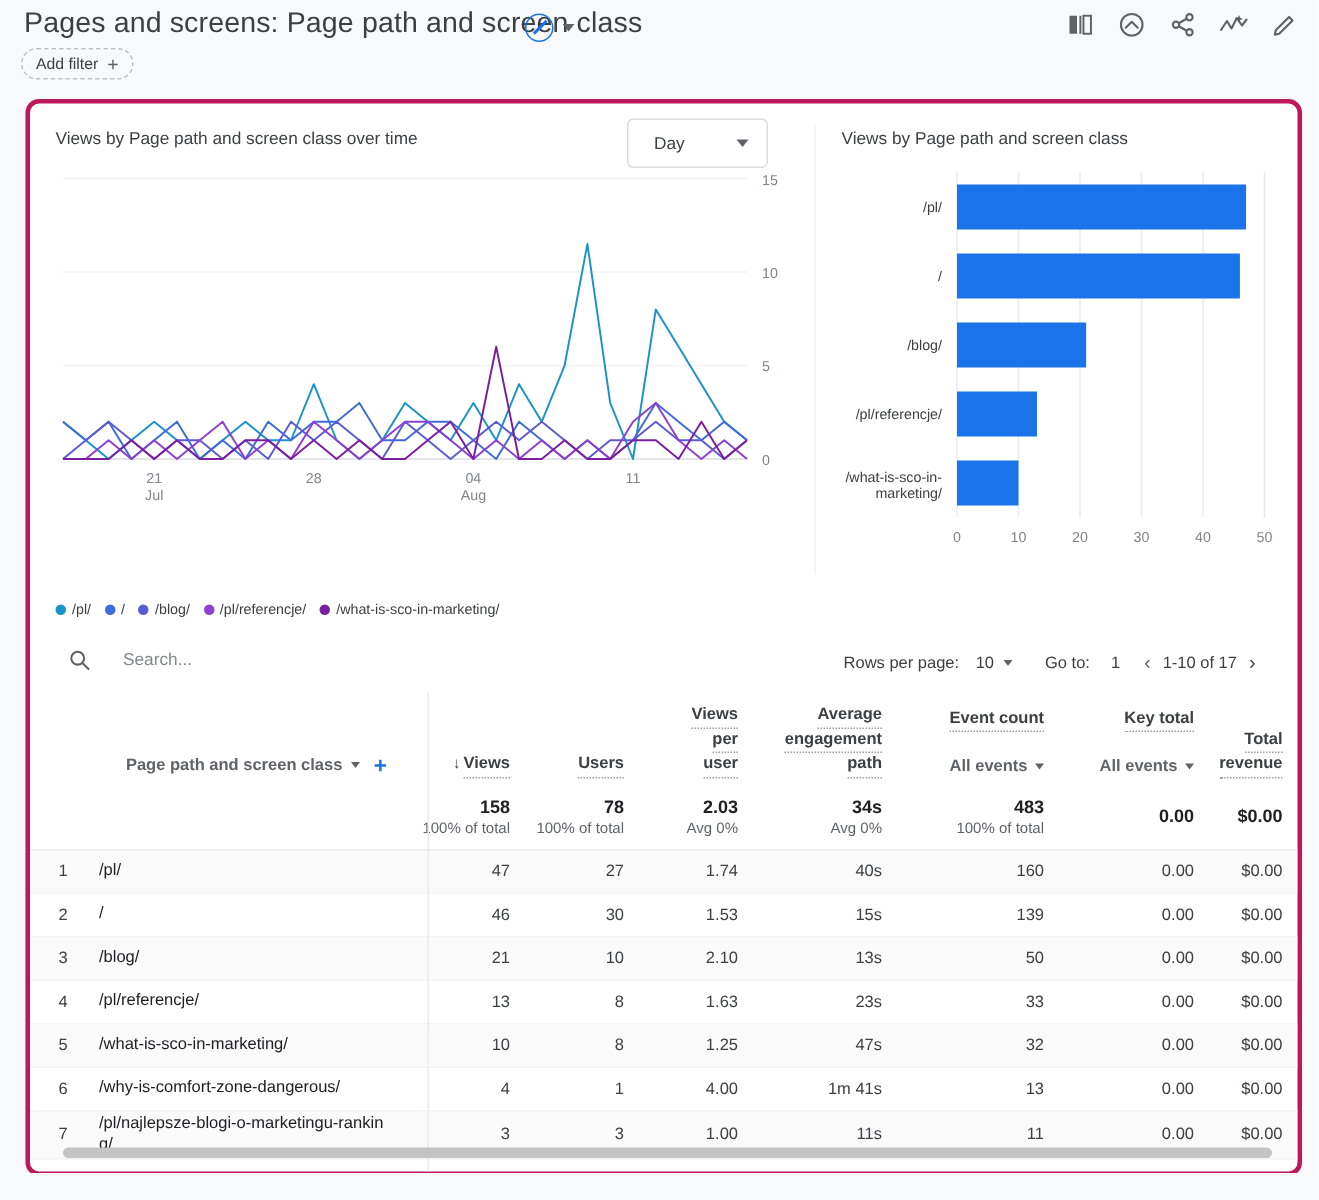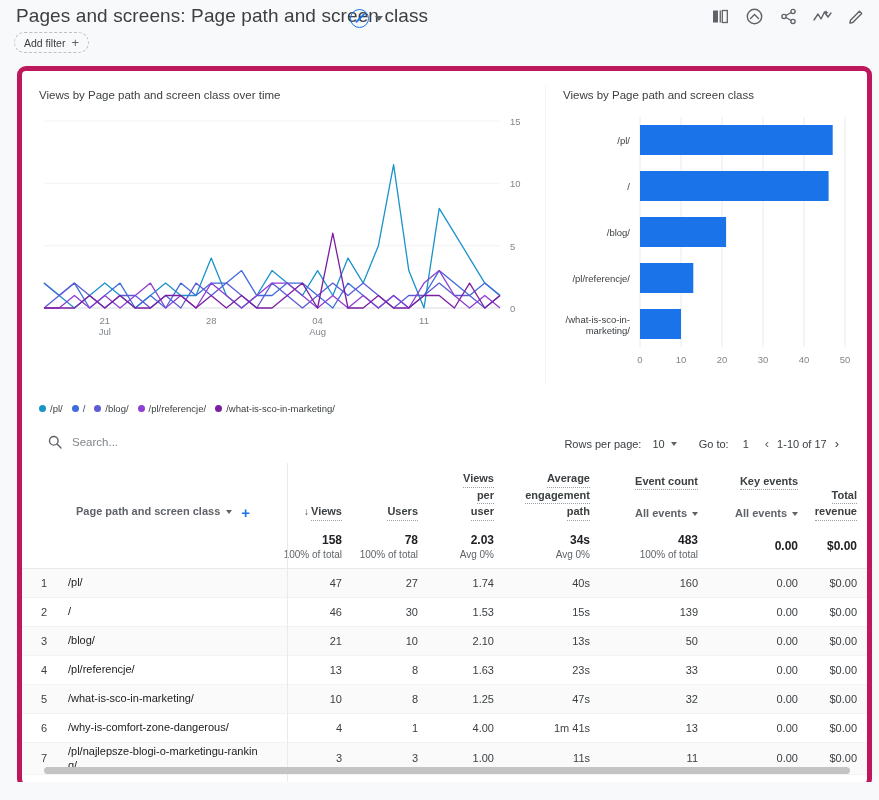--- a/index.html
+++ b/index.html
@@ -41,21 +41,21 @@
   .add-filter .plus { font-size:13px; color:#5f6368; line-height:1; }
   .top-icons { position:absolute; right:12px; top:6px; display:flex; gap:13px; align-items:center; }
   .top-icons .ic { width:21px;height:21px; display:flex;align-items:center;justify-content:center; cursor:pointer; }
   .top-icons svg { display:block; }
 
   
   .card {
     position:absolute; left:17px; top:66px;
     width:845px; height:712px;
     background:#ffffff; border-radius:9px;
-    border:5px solid #be185d;
+    border:3px solid #be185d;
     box-shadow:0 1px 2px rgba(60,64,67,.08);
     overflow:hidden;
   }
   .chart-sep { position:absolute; left:523px; top:14px; width:1px; height:300px; background:#f1f3f4; }
 
   
   .lc-title { position:absolute; left:17px; top:18px; font-size:11.5px; color:#3c4043; }
   .day-select {
     position:absolute; left:398px; top:10px; width:92px; height:31px;
     border:1px solid #dadce0; border-radius:4px;
@@ -74,42 +74,42 @@
   }
   .legend .item { display:flex; align-items:center; gap:4px; }
   .legend .dot { width:7px;height:7px;border-radius:50%; display:inline-block; }
 
   
   .bc-title { position:absolute; left:541px; top:18px; font-size:11.5px; color:#3c4043; }
   .bc-wrap { position:absolute; left:528px; top:38px; width:317px; height:290px; }
 
   
   .tbl-top { position:absolute; left:0; top:356px; width:845px; height:36px; }
-  .search-box { position:absolute; left:26px; top:8px; display:flex; align-items:center; gap:10px;text-align:center; }
+  .search-box { position:absolute; left:26px; top:8px; display:flex; align-items:center; gap:22px;text-align:center; }
   .search-box .txt { font-size:11.5px; color:#80868b; }
   .rpp { position:absolute; right:28px; top:9px; display:flex; align-items:center; gap:0; font-size:11px; color:#3c4043; white-space:nowrap;}
   .rpp .lbl { color:#3c4043;text-align:right; }
   .rpp .val { margin-left:11px; }
   .rpp .car { margin-left:6px; width:0;height:0;border-left:3.5px solid transparent;border-right:3.5px solid transparent;border-top:4.5px solid #5f6368; }
   .rpp .goto { margin-left:22px; }
   .rpp .gval { margin-left:14px; }
   .rpp .arr { margin-left:16px; color:#5f6368; font-size:13px; }
   .rpp .range { margin-left:8px; }
   .rpp .arr2 { margin-left:8px; color:#3c4043; font-size:13px; }
 
   
   .tbl { position:absolute; left:0; top:392px; width:845px; }
   table { border-collapse:collapse; width:845px; table-layout:fixed; }
   col.c-rank{width:44px;} col.c-dim{width:206px;} col.c-views{width:80px;}
   col.c-users{width:76px;} col.c-vpu{width:76px;} col.c-aet{width:96px;}
   col.c-ec{width:108px;} col.c-ke{width:100px;} col.c-tr{width:59px;}
 
   thead th { vertical-align:bottom; padding:0; font-weight:bold; }
   .hd-cell { padding:8px 10px 6px 0; text-align:right; font-size:11px; color:#3c4043; line-height:1.32; }
-  .hd-dim { text-align:center; padding:10px 12px 6px 0; font-size:11px; color:#5f6368; white-space:nowrap; }
+  .hd-dim { text-align:right; padding:10px 12px 6px 0; font-size:11px; color:#5f6368; white-space:nowrap; }
   .hd-dim .car { display:inline-block; margin:0 2px 0 6px; width:0;height:0;
     border-left:3.5px solid transparent;border-right:3.5px solid transparent;border-top:4.5px solid #5f6368; vertical-align:middle;}
   .hd-dim .plus { color:#1a73e8; font-size:15px; margin-left:7px; vertical-align:middle; }
   .hd-underline { border-bottom:1px dotted #9aa0a6; display:inline-block; padding-bottom:1px; }
   .hd-sub { font-size:11px; color:#5f6368; display:block; margin-top:16px; }
   .hd-sub .car { display:inline-block; margin-left:5px; width:0;height:0;
     border-left:3.5px solid transparent;border-right:3.5px solid transparent;border-top:4.5px solid #5f6368; vertical-align:middle;}
   .sort-arrow { font-size:10px; color:#3c4043; margin-right:2px; }
 
   .tot-row td { padding:6px 10px 8px 0; text-align:right; border-bottom:1px solid #e8eaed; }
@@ -174,20 +174,24 @@
         </svg>
     </div>
   </div>
 </div>
 
 <div class="card">
 
   <div class="chart-sep"></div>
 
   <div class="lc-title">Views by Page path and screen class over time</div>
+  <div class="day-select">
+    <span class="lbl">Day</span>
+    <span class="car"></span>
+  </div>
   <div class="lc-wrap">
     <svg id="line-svg" width="523" height="250" viewBox="0 0 523 250">
         <line x1="22" y1="195" x2="478" y2="195" stroke="#dadce0" stroke-width="1"></line>
         <text x="488" y="199" font-size="9.5" fill="#80868b" font-family="Liberation Sans, sans-serif">0</text>
         <line x1="22" y1="132.66666666666669" x2="478" y2="132.66666666666669" stroke="#f1f3f4" stroke-width="1"></line>
         <text x="488" y="136.66666666666669" font-size="9.5" fill="#80868b" font-family="Liberation Sans, sans-serif">5</text>
         <line x1="22" y1="70.33333333333334" x2="478" y2="70.33333333333334" stroke="#f1f3f4" stroke-width="1"></line>
         <text x="488" y="74.33333333333334" font-size="9.5" fill="#80868b" font-family="Liberation Sans, sans-serif">10</text>
         <line x1="22" y1="8" x2="478" y2="8" stroke="#f1f3f4" stroke-width="1"></line>
         <text x="488" y="12" font-size="9.5" fill="#80868b" font-family="Liberation Sans, sans-serif">15</text>
@@ -305,21 +309,21 @@
             <span id="hdr-vpu"><div><span class="hd-underline">Views</span></div><div><span class="hd-underline">per</span></div><div><span class="hd-underline">user</span></div></span>
           </th>
           <th class="hd-cell">
             <span id="hdr-aet"><div><span class="hd-underline">Average</span></div><div><span class="hd-underline">engagement</span></div><div><span class="hd-underline">path</span></div></span>
           </th>
           <th class="hd-cell">
             <span class="hd-underline">Event count</span>
             <span class="hd-sub"><span>All events</span><span class="car"></span></span>
           </th>
           <th class="hd-cell">
-            <span class="hd-underline">Key events</span>
+            <span class="hd-underline">Key total</span>
             <span class="hd-sub"><span>All events</span><span class="car"></span></span>
           </th>
           <th class="hd-cell">
             <span id="hdr-tr"><div><span class="hd-underline">Total</span></div><div><span class="hd-underline">revenue</span></div></span>
           </th>
         </tr>
         <tr class="tot-row">
           <td class="tot-spacer"></td>
           <td class="tot-spacer"></td>
           <td>

